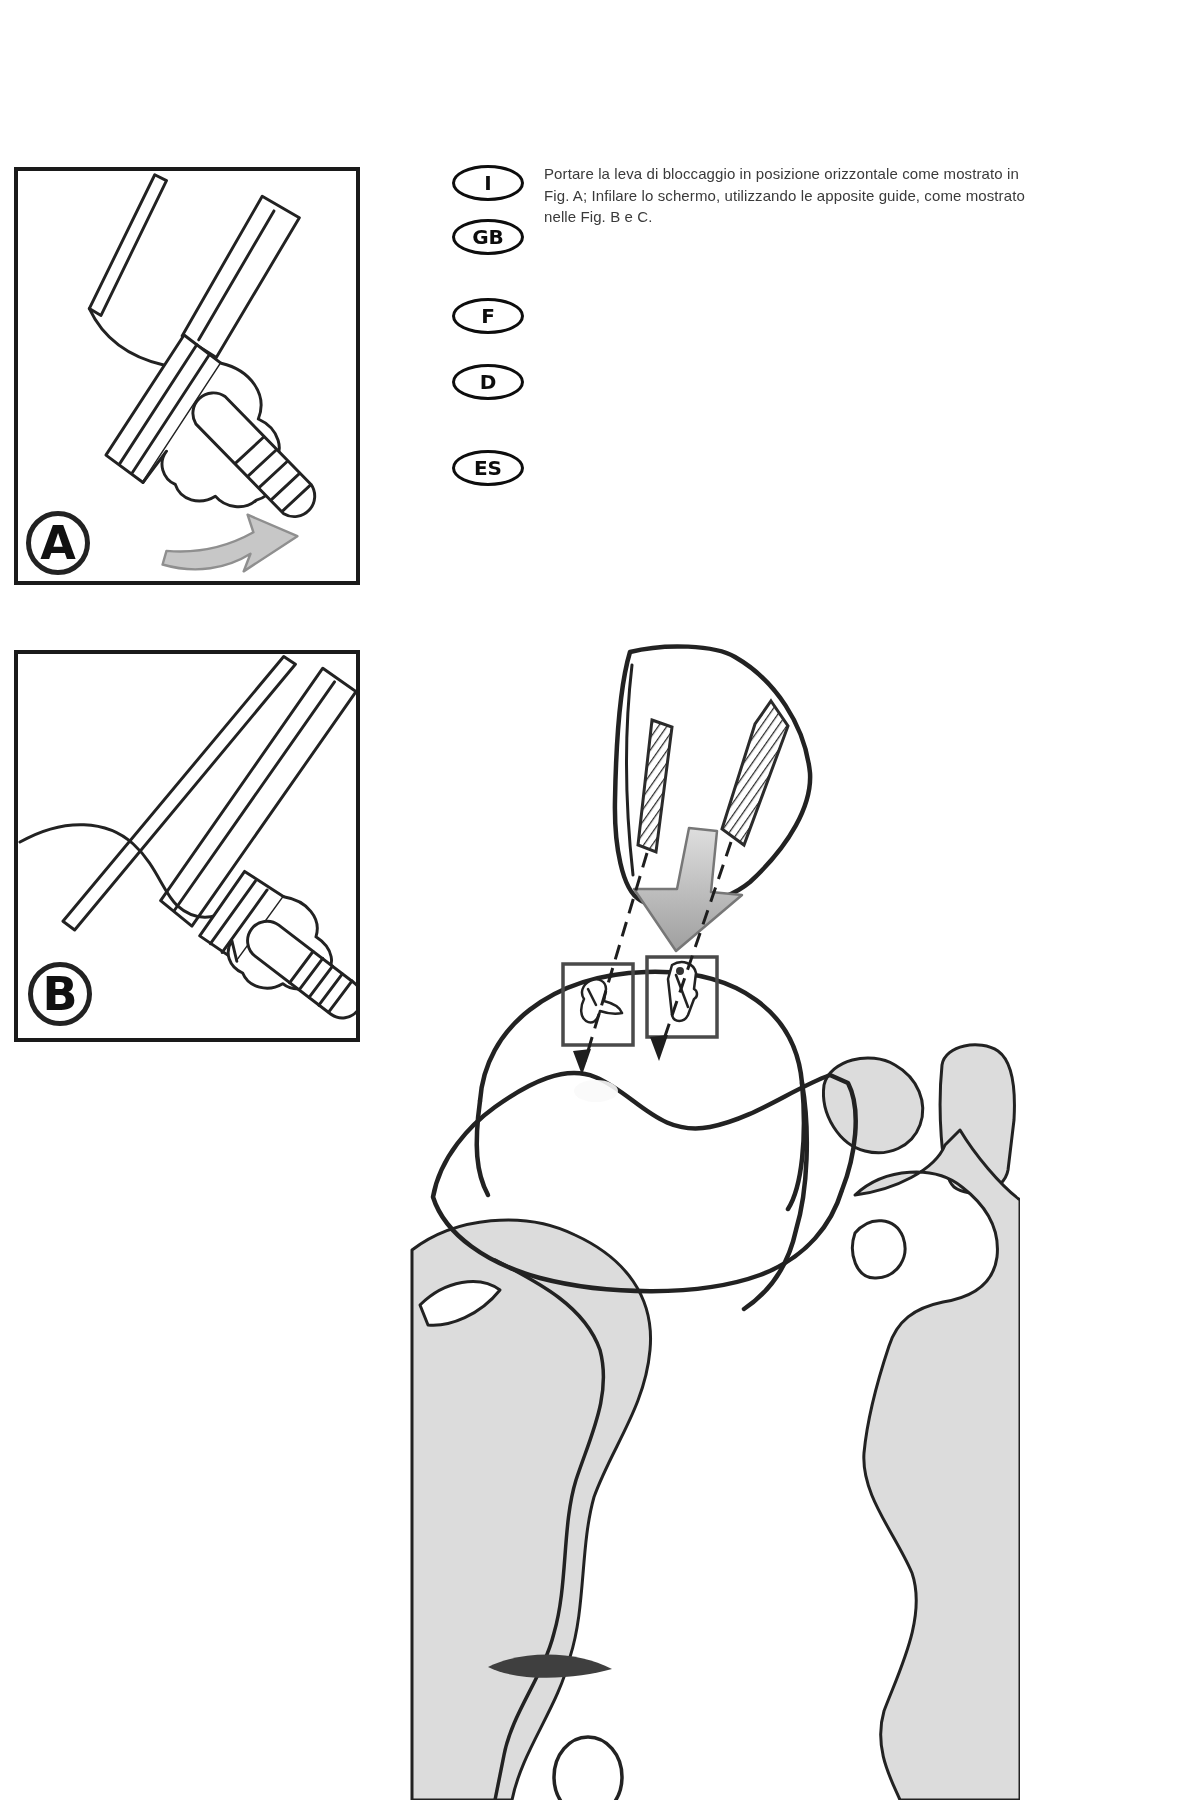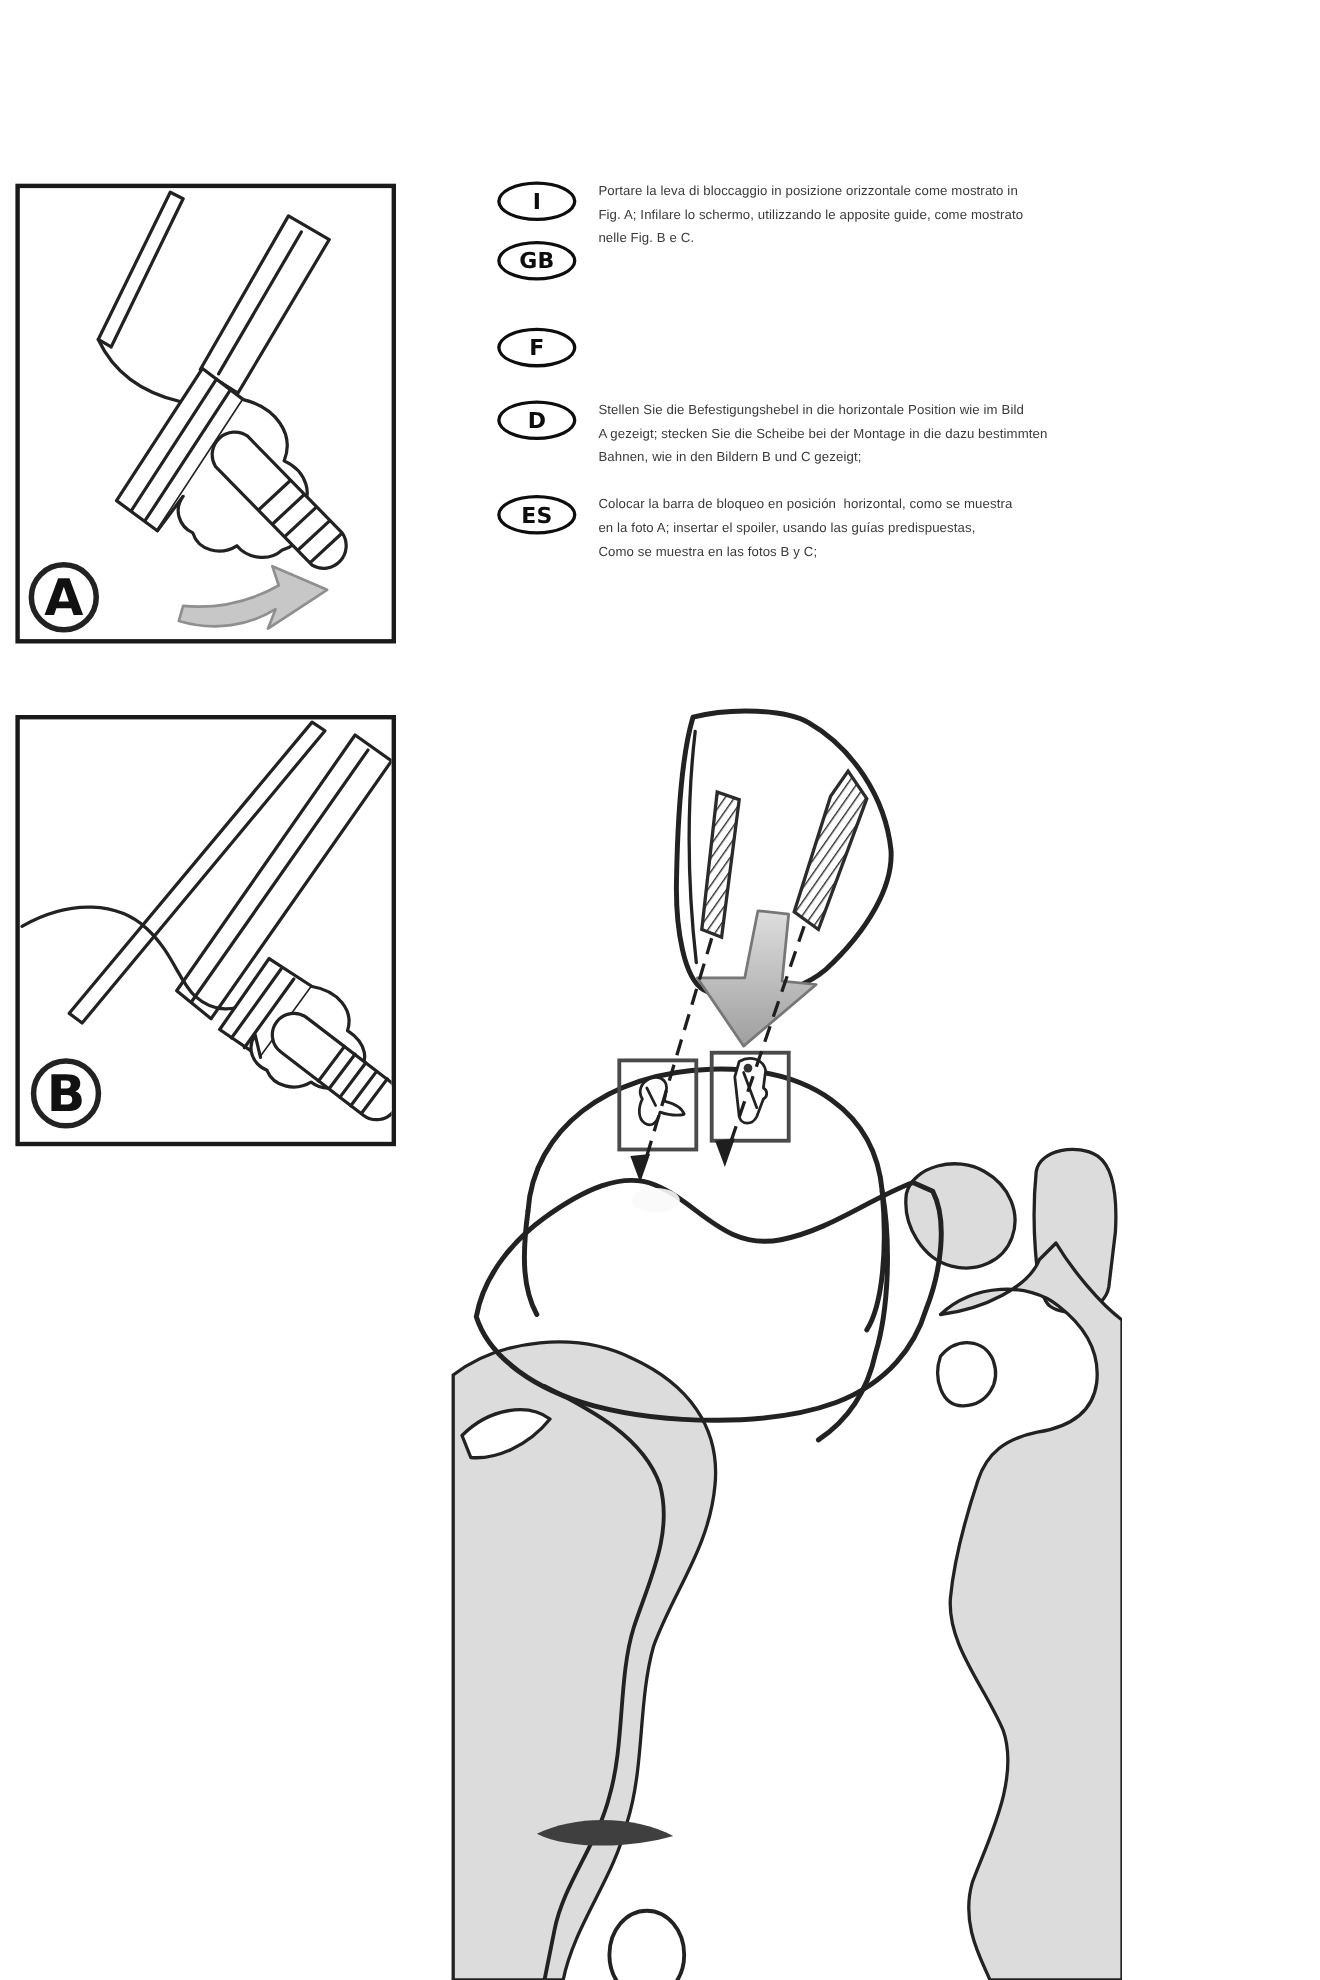--- a/index.html
+++ b/index.html
@@ -27,21 +27,21 @@
   #figB .fig-label{left:10px;bottom:12px;}
   .instr{position:absolute;left:452px;width:740px;}
   .badge{
     position:absolute;left:0;top:2px;width:72px;height:36px;
     border:3.5px solid #0d0d0d;border-radius:50%;
     display:flex;align-items:center;justify-content:center;
     font-weight:bold;font-size:20px;color:#0d0d0d;background:#fff;
     box-sizing:border-box;font-family:"DejaVu Sans","Liberation Sans",sans-serif;
   }
   .itext{
-    margin:0 0 0 92px;font-size:12px;line-height:21.5px;color:var(--text);
+    margin:0 0 0 92px;font-size:15px;line-height:21.5px;color:var(--text);
     white-space:pre;letter-spacing:0.1px;
   }
   
   .ln{stroke:var(--ink);fill:none;stroke-width:3;stroke-linecap:round;stroke-linejoin:round;}
   .wfill{fill:#fff;}
   .gfill{fill:var(--body-gray);}
   .thick{stroke-width:4.5;}
   .g1{stop-color:var(--band-light);}
   .g2{stop-color:var(--band-dark);}
   .a1{stop-color:#dedede;}
@@ -129,32 +129,26 @@
 <div class="instr" style="top:296px">
   <div class="badge">
     <span>F</span>
   </div>
 </div>
 
 <div class="instr" style="top:362px">
   <div class="badge">
     <span>D</span>
   </div>
-  <p class="itext">Stellen Sie die Befestigungshebel in die horizontale Position wie im Bild
-A gezeigt; stecken Sie die Scheibe bei der Montage in die dazu bestimmten
-Bahnen, wie in den Bildern B und C gezeigt;</p>
 </div>
 
 <div class="instr" style="top:448px">
   <div class="badge">
     <span>ES</span>
   </div>
-  <p class="itext">Colocar la barra de bloqueo en posición  horizontal, como se muestra
-en la foto A; insertar el spoiler, usando las guías predispuestas,
-Como se muestra en las fotos B y C;</p>
 </div>
 
 <svg style="position:absolute;left:400px;top:545px" width="620" height="1255" viewBox="0 0 620 1255">
   <defs>
     <pattern id="hatch" width="7" height="7" patternUnits="userSpaceOnUse" patternTransform="rotate(35)">
       <rect width="7" height="7" fill="#ffffff"></rect>
       <line x1="0" y1="0" x2="0" y2="7" stroke="#2b2b2b" stroke-width="2.5"></line>
     </pattern>
     <linearGradient id="shieldGrad" x1="0" y1="0" x2="0" y2="1">
       <stop offset="0" class="g1" stop-color="#efefef"></stop>

